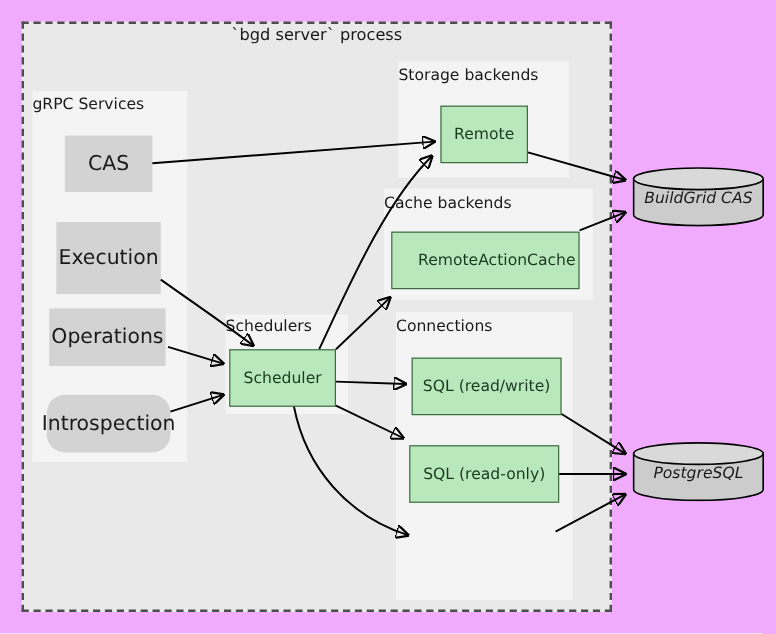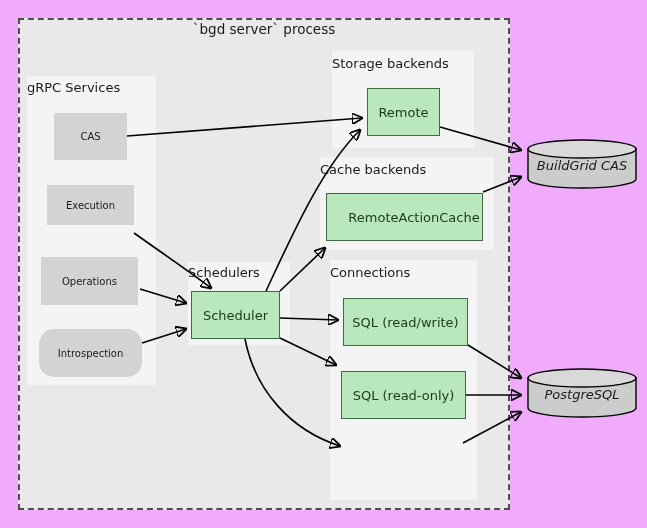--- a/index.html
+++ b/index.html
@@ -41,21 +41,21 @@
     white-space: nowrap;
     text-align: left;
   }
 
   
   .node-grey {
     background: #d3d3d3;
     display: flex;
     align-items: center;
     justify-content: center;
-    font-size: 10px;
+    font-size: 17px;
     color: #1a1a1a;
     white-space: nowrap;
   }
 
   
   .node-green {
     background: #b9e8bd;
     border: 1.3px solid #3f6b44;
     display: flex;
     align-items: center;
@@ -96,21 +96,21 @@
 
   <div class="abs process-boundary" style="left:18px; top:18px; width:492px; height:492px;"></div>
   <div class="process-title" style="left:18px; top:21px; width:492px;">`bgd server` process</div>
 
   <div class="abs cluster" style="left:27px; top:76px; width:129px; height:309px;"></div>
   <div class="cluster-title" style="left:27px; top:80px; width:129px;">gRPC Services</div>
 
   <div class="abs node-grey" style="left:54px; top:113px; width:73px; height:47px;">
     <span>CAS</span>
   </div>
-  <div class="abs node-grey" style="left:47px; top:185px; width:87px; height:40px;">
+  <div class="abs node-grey" style="left:47px; top:185px; width:87px; height:60px;">
     <span>Execution</span>
   </div>
   <div class="abs node-grey" style="left:41px; top:257px; width:97px; height:48px;align-items:center;">
     <span>Operations</span>
   </div>
   <div class="abs node-grey" style="left:39px; top:329px; width:103px; height:48px;border-radius:15px;">
     <span>Introspection</span>
   </div>
 
   <div class="abs cluster" style="left:188px; top:262px; width:102px; height:83px;"></div>

